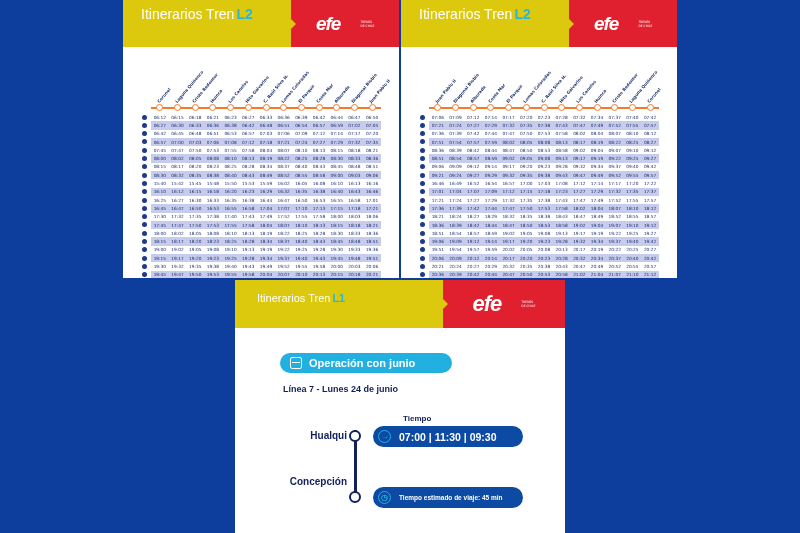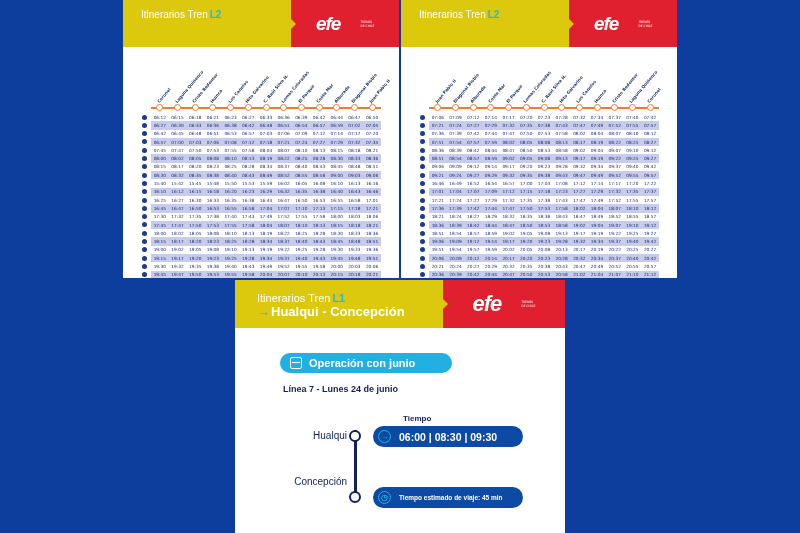--- a/index.html
+++ b/index.html
@@ -7,21 +7,21 @@
   body { background: #0d3e9e; font-family: "DejaVu Sans", sans-serif; position: relative; }
   .panel { position: absolute; background: #fff; overflow: hidden; }
   .p-left { left: 123px; top: 0; width: 276px; height: 278px; }
   .p-right { left: 401px; top: 0; width: 276px; height: 278px; }
   .p-bottom { left: 235px; top: 280px; width: 330px; height: 253px; }
 
   .hdr { position: relative; height: 47px; display: flex; }
   .hdr-yellow { flex: 0 0 61%; background: #dcc80c; padding: 9px 0 0 18px; position: relative; }
   .hdr-red { flex: 1; background: #e0202e; position: relative; display: flex; align-items: center; justify-content: center; }
   .hdr-red::before { content: ""; position: absolute; left: -1px; top: 50%; margin-top: -6px; border-left: 6px solid #dcc80c; border-top: 6px solid transparent; border-bottom: 6px solid transparent; }
-  .hdr-line1 { color: #fff; font-size: 10px; line-height: 11px; font-family: "Liberation Sans", sans-serif; font-weight: 300; }
+  .hdr-line1 { color: #fff; font-size: 14px; line-height: 11px; font-family: "Liberation Sans", sans-serif; font-weight: 300; }
   .hdr-line1 .ln { color: #2ab7d8; font-weight: bold; margin-left: 2px; }
   .hdr-line2 { color: #fff; font-size: 12px; line-height: 14px; font-weight: bold; font-family: "Liberation Sans", sans-serif; }
   .hdr-line2 .arr { color: #2ab7d8; margin-right: 1px; }
   .logo { display: flex; align-items: center; gap: 20px; }
   .logo-word { color: #fff; font-family: "Liberation Sans", sans-serif; font-weight: bold; font-size: 19px; letter-spacing: -1px; font-style: italic; }
   .logo-sub { color: #fff; font-size: 3px; line-height: 4px; width: 14px; }
 
   .stations { position: absolute; top: 78px; left: 28px; right: 18px; height: 34px; }
   .st-names { position: absolute; top: 0; left: 0; right: 0; height: 28px; }
   .st-name { position: absolute; bottom: 2px; font-size: 4.2px; color: #1a2f6b; transform-origin: left bottom; transform: rotate(-50deg); white-space: nowrap; font-weight: bold; }
@@ -36,21 +36,21 @@
 
   .bus-btn { position: absolute; left: 45px; top: 73px; width: 172px; height: 20px; border-radius: 10px; background: #22b0e0; color: #fff; font-weight: bold; font-size: 11px; display: flex; align-items: center; padding-left: 10px; gap: 7px; font-family: "Liberation Sans", sans-serif; }
   .bus-icon { width: 12px; height: 12px; border: 1.5px solid #fff; border-radius: 2px; position: relative; }
   .bus-icon::after { content: ""; position: absolute; left: 1px; right: 1px; top: 4px; height: 1px; background: #fff; }
   .linea { position: absolute; left: 48px; top: 104px; font-size: 9px; font-weight: bold; color: #13205a; font-family: "Liberation Sans", sans-serif; }
   .salidas-lbl { position: absolute; left: 168px; top: 134px; font-size: 8px; font-weight: bold; color: #13205a; font-family: "Liberation Sans", sans-serif; }
   .route-line { position: absolute; left: 119px; top: 150px; width: 2.5px; height: 66px; background: #13205a; }
   .stop { position: absolute; left: 114px; width: 12px; height: 12px; border: 2.5px solid #13205a; background: #fff; border-radius: 50%; }
   .stop-a { top: 150px; }
   .stop-b { top: 211px; }
-  .stop-lbl { position: absolute; font-size: 10px; font-weight: normal; color: #13205a; font-family: "Liberation Sans", sans-serif; text-align: right; }
+  .stop-lbl { position: absolute; font-size: 10px; font-weight: bold; color: #13205a; font-family: "Liberation Sans", sans-serif; text-align: right; }
   .lbl-a { right: 218px; top: 150px; }
   .lbl-b { right: 218px; top: 196px; }
   .pill { position: absolute; left: 138px; height: 21px; border-radius: 11px; background: #0d4aa3; color: #fff; display: flex; align-items: center; gap: 8px; padding-left: 5px; font-family: "Liberation Sans", sans-serif; font-weight: bold; }
   .pill-dep { top: 146px; width: 150px; font-size: 10.5px; }
   .pill-time { top: 207px; width: 150px; font-size: 6.5px; }
   .pill-ic { width: 13px; height: 13px; border-radius: 50%; border: 1px solid #22b0e0; display: flex; align-items: center; justify-content: center; color: #22b0e0; font-size: 8px; }
 </style>
 </head>
 <body>
 
@@ -785,21 +785,20 @@
         <span class="cell">21:10</span>
         <span class="cell">21:12</span>
       </div>
     </div>
 </div>
 
 <div class="panel p-bottom">
   <div class="hdr" style="height:48px">
     <div class="hdr-yellow" style="flex-basis:63%;padding:12px 0 4px 22px">
       <div class="hdr-line1" style="font-size:11px;line-height:12px"><span>Itinerarios Tren</span><span class="ln">L1</span></div>
-      <div class="hdr-line2" style="font-size:13px;line-height:15px"><span class="arr">→</span><span>Hualqui - Concepción</span></div>
     </div>
     <div class="hdr-red">
       <div class="logo">
           <span class="logo-word" style="font-size:22px">efe</span>
           <span class="logo-sub">TRENES DE CHILE</span>
         </div>
     </div>
   </div>
 
   <div class="bus-btn">
@@ -810,19 +809,19 @@
   <div class="salidas-lbl">Tiempo</div>
 
   <div class="route-line"></div>
   <div class="stop stop-a"></div>
   <div class="stop stop-b"></div>
   <div class="stop-lbl lbl-a">Hualqui</div>
   <div class="stop-lbl lbl-b">Concepción</div>
 
   <div class="pill pill-dep">
     <span class="pill-ic">→</span>
-    <span>06:00 | 08:30 | 09:30</span>
+    <span>07:00 | 11:30 | 09:30</span>
   </div>
   <div class="pill pill-time">
     <span class="pill-ic">◷</span>
     <span>Tiempo estimado de viaje: 45 min</span>
   </div>
 </div>
 
 </body></html>

